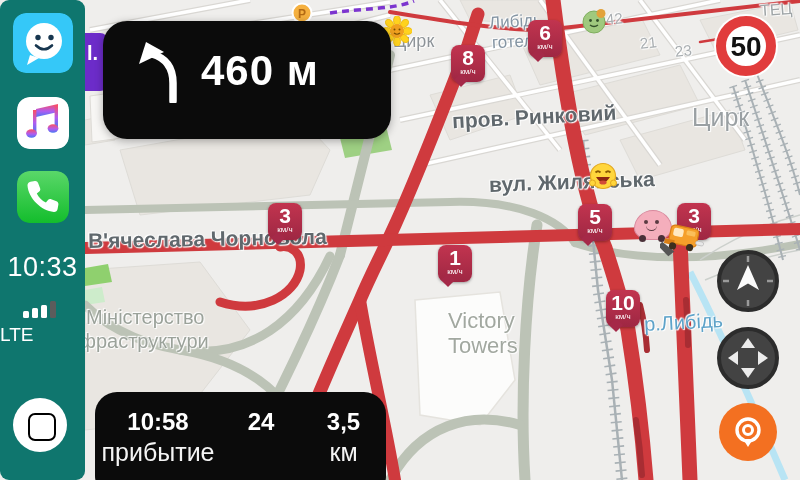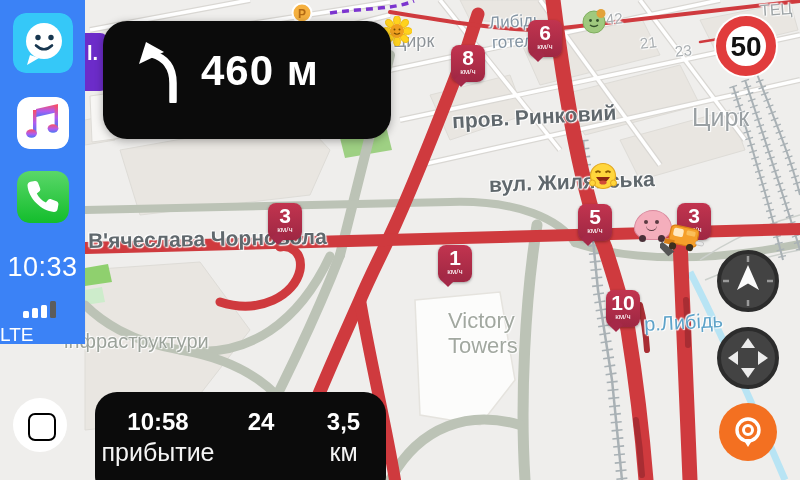--- a/index.html
+++ b/index.html
@@ -1,21 +1,21 @@
 <!DOCTYPE html>
 <html><head>
 <meta charset="utf-8">
 <style>
   html,body{margin:0;padding:0;background:#000;}
   #screen{position:relative;width:800px;height:480px;overflow:hidden;background:#efeeec;
           font-family:"Liberation Sans","DejaVu Sans",sans-serif;}
   .abs{position:absolute;}
 
   
-  #sidebar{left:0;top:0;width:85px;height:344px;background:#3b82f6;z-index:40;}
+  #sidebar{left:0;top:0;width:85px;height:480px;background:#0f766e;z-index:40;border-radius:9px;}
   .app-icon{position:absolute;border-radius:13px;overflow:hidden;}
   #clock{position:absolute;left:0;top:252px;width:85px;text-align:center;color:#fff;
          font-size:27px;font-weight:normal;letter-spacing:.5px;}
   #signal{position:absolute;left:23px;top:300px;width:40px;height:18px;}
   #signal .bar{position:absolute;bottom:0;width:6px;border-radius:1.5px;background:#fff;}
   #signal .bar.dim{background:#5c5c5c;}
   #lte{position:absolute;left:0;top:324px;width:85px;text-align:left;color:#fff;font-size:19px;}
   #home-btn{position:absolute;left:13px;top:398px;width:54px;height:54px;border-radius:50%;background:#fff;}
   #home-btn .sq{position:absolute;left:15px;top:15px;width:24px;height:24px;border:2.6px solid #000;border-radius:7px;}
 
@@ -175,20 +175,21 @@
       <span class="map-label" style="left: 489px; top: 12px; font-size: 17px; color: rgb(133, 149, 163); transform: rotate(-3deg);">Либідь</span>
       <span class="map-label" style="left: 492px; top: 32px; font-size: 17px; color: rgb(133, 149, 163); transform: rotate(-3deg);">готель</span>
       <span class="map-label" style="left: 393px; top: 31px; font-size: 18px; color: rgb(141, 147, 152);">Цирк</span>
       <span class="map-label" style="left: 606px; top: 10px; font-size: 15px; color: rgb(169, 174, 177); transform: rotate(-6deg);">42</span>
       <span class="map-label" style="left: 640px; top: 34px; font-size: 15px; color: rgb(169, 174, 177); transform: rotate(-6deg);">21</span>
       <span class="map-label" style="left: 675px; top: 42px; font-size: 15px; color: rgb(169, 174, 177); transform: rotate(-6deg);">23</span>
       <span class="map-label b" style="left: 452px; top: 105px; font-size: 21px; color: rgb(96, 104, 109); transform: rotate(-3deg);">пров. Ринковий</span>
       <span class="map-label" style="left: 692px; top: 103px; font-size: 25px; color: rgb(154, 160, 163);">Цирк</span>
       <span class="map-label b" style="left: 489px; top: 170px; font-size: 21px; color: rgb(96, 104, 109); transform: rotate(-2deg);">вул. Жилянська</span>
       <span class="map-label b" style="left: 88px; top: 227px; font-size: 21px; color: rgb(96, 104, 109); transform: rotate(-1deg);">В'ячеслава Чорновола</span>
+      <span class="map-label" style="left: 86px; top: 306px; font-size: 20px; color: rgb(155, 162, 154);">Міністерство</span>
       <span class="map-label" style="left: 64px; top: 330px; font-size: 20px; color: rgb(155, 162, 154);">інфраструктури</span>
       <span class="map-label" style="left: 448px; top: 308px; font-size: 22px; color: rgb(162, 168, 160);">Victory</span>
       <span class="map-label" style="left: 448px; top: 333px; font-size: 22px; color: rgb(162, 168, 160);">Towers</span>
       <span class="map-label" style="left: 644px; top: 311px; font-size: 20px; color: rgb(94, 163, 201); transform: rotate(-3deg);">р.Либідь</span>
     </div>
 
   <div id="badges" class="abs">
 
   <div class="badge" style="left: 451px; top: 45px;">
         <span class="badge-num">8</span>

